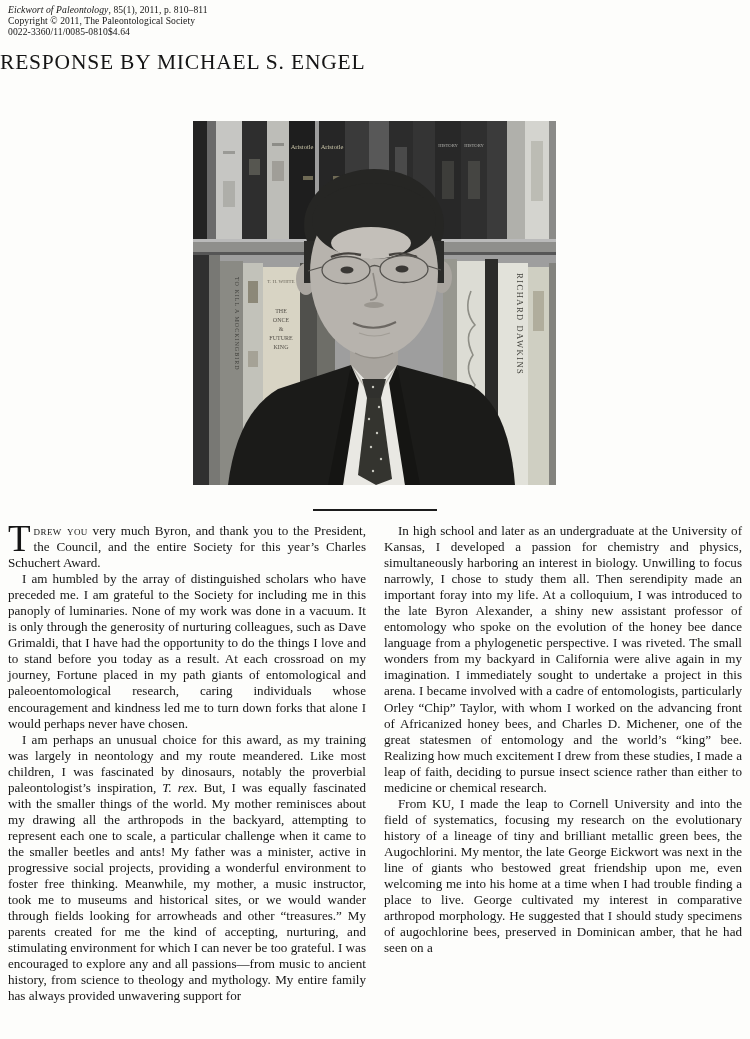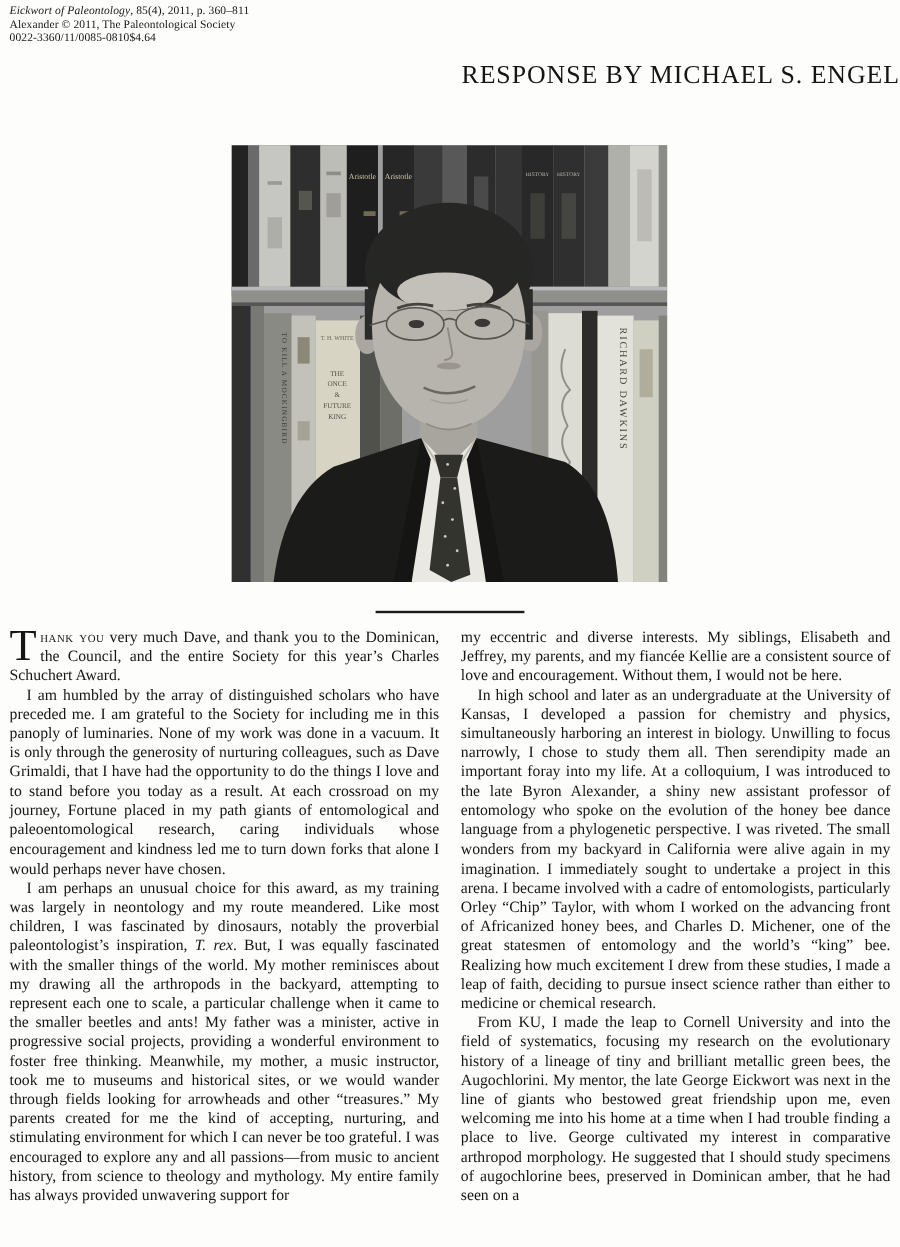--- a/index.html
+++ b/index.html
@@ -13,21 +13,21 @@
     position:relative;
     overflow:hidden;
   }
   .header-block {
     position:absolute; left:8px; top:4px;
     font-size:9.6px; line-height:11px;
     letter-spacing:0.1px;
   }
   .page-title {
     position:absolute; left:0; right:0; top:50px;
-    text-align:right;
+    text-align:left;
     font-size:21.5px; letter-spacing:0.8px;
     font-weight:normal; margin:0;
   }
   .photo-frame {
     position:absolute; left:193px; top:121px;
     width:363px; height:364px;
     background:#a8a8a8;
   }
   .photo-frame svg { display:block; }
   .photo-rule {
@@ -49,22 +49,22 @@
     font-size:37px; line-height:27px;
     padding:2px 3px 0 0;
   }
   .sc { font-variant:small-caps; letter-spacing:0.4px; }
   .photo-frame text { font-family:"Liberation Serif", serif; }
 </style>
 </head>
 <body>
 
 <div class="header-block">
-  <div><i>Eickwort of Paleontology</i><span>, 85(4), 2011, p. 360–811</span></div>
-  <div>Alexander © 2011, The Paleontological Society</div>
+  <div><i>Eickwort of Paleontology</i><span>, 85(1), 2011, p. 810–811</span></div>
+  <div>Copyright © 2011, The Paleontological Society</div>
   <div>0022-3360/11/0085-0810$4.64</div>
 </div>
 
 <h1 class="page-title">RESPONSE BY MICHAEL S. ENGEL</h1>
 
 <div class="photo-frame" aria-label="Black-and-white portrait photograph of a man with rimless glasses, short dark hair, wearing a dark suit, white shirt and dark patterned tie, standing in front of bookshelves">
   <svg width="363" height="364" viewBox="0 0 363 364">
 
     <rect x="0" y="0" width="363" height="364" fill="#9e9e9e"></rect>
 
@@ -198,21 +198,20 @@
       <path d="M322,364 Q316,286 278,264 L204,244 L212,364 Z" fill="#1b1b19"></path>
       <path d="M158,244 L166,262 L150,364 L135,364 Z" fill="#151513"></path>
       <path d="M204,244 L196,262 L212,364 L227,364 Z" fill="#151513"></path>
     </g>
   </svg>
 </div>
 
 <div class="photo-rule"></div>
 
 <div class="column col-left">
-    <p class="para"><span class="dropcap">T</span><span class="sc">hank you</span><span> very much Dave, and thank you to the Dominican, the Council, and the entire Society for this year’s Charles Schuchert Award.</span></p>
+    <p class="para"><span class="dropcap">T</span><span class="sc">drew you</span><span> very much Byron, and thank you to the President, the Council, and the entire Society for this year’s Charles Schuchert Award.</span></p>
     <p class="para indent"><span>I am humbled by the array of distinguished scholars who have preceded me. I am grateful to the Society for including me in this panoply of luminaries. None of my work was done in a vacuum. It is only through the generosity of nurturing colleagues, such as Dave Grimaldi, that I have had the opportunity to do the things I love and to stand before you today as a result. At each crossroad on my journey, Fortune placed in my path giants of entomological and paleoentomological research, caring individuals whose encouragement and kindness led me to turn down forks that alone I would perhaps never have chosen.</span></p>
     <p class="para indent"><span>I am perhaps an unusual choice for this award, as my training was largely in neontology and my route meandered. Like most children, I was fascinated by dinosaurs, notably the proverbial paleontologist’s inspiration, </span><i>T. rex</i><span>. But, I was equally fascinated with the smaller things of the world. My mother reminisces about my drawing all the arthropods in the backyard, attempting to represent each one to scale, a particular challenge when it came to the smaller beetles and ants! My father was a minister, active in progressive social projects, providing a wonderful environment to foster free thinking. Meanwhile, my mother, a music instructor, took me to museums and historical sites, or we would wander through fields looking for arrowheads and other “treasures.” My parents created for me the kind of accepting, nurturing, and stimulating environment for which I can never be too grateful. I was encouraged to explore any and all passions—from music to ancient history, from science to theology and mythology. My entire family has always provided unwavering support for</span></p>
   </div>
 <div class="column col-right">
-    <p class="para"><span>my eccentric and diverse interests. My siblings, Elisabeth and Jeffrey, my parents, and my fiancée Kellie are a consistent source of love and encouragement. Without them, I would not be here.</span></p>
     <p class="para indent"><span>In high school and later as an undergraduate at the University of Kansas, I developed a passion for chemistry and physics, simultaneously harboring an interest in biology. Unwilling to focus narrowly, I chose to study them all. Then serendipity made an important foray into my life. At a colloquium, I was introduced to the late Byron Alexander, a shiny new assistant professor of entomology who spoke on the evolution of the honey bee dance language from a phylogenetic perspective. I was riveted. The small wonders from my backyard in California were alive again in my imagination. I immediately sought to undertake a project in this arena. I became involved with a cadre of entomologists, particularly Orley “Chip” Taylor, with whom I worked on the advancing front of Africanized honey bees, and Charles D. Michener, one of the great statesmen of entomology and the world’s “king” bee. Realizing how much excitement I drew from these studies, I made a leap of faith, deciding to pursue insect science rather than either to medicine or chemical research.</span></p>
     <p class="para indent"><span>From KU, I made the leap to Cornell University and into the field of systematics, focusing my research on the evolutionary history of a lineage of tiny and brilliant metallic green bees, the Augochlorini. My mentor, the late George Eickwort was next in the line of giants who bestowed great friendship upon me, even welcoming me into his home at a time when I had trouble finding a place to live. George cultivated my interest in comparative arthropod morphology. He suggested that I should study specimens of augochlorine bees, preserved in Dominican amber, that he had seen on a</span></p>
   </div>
 
 </body></html>

